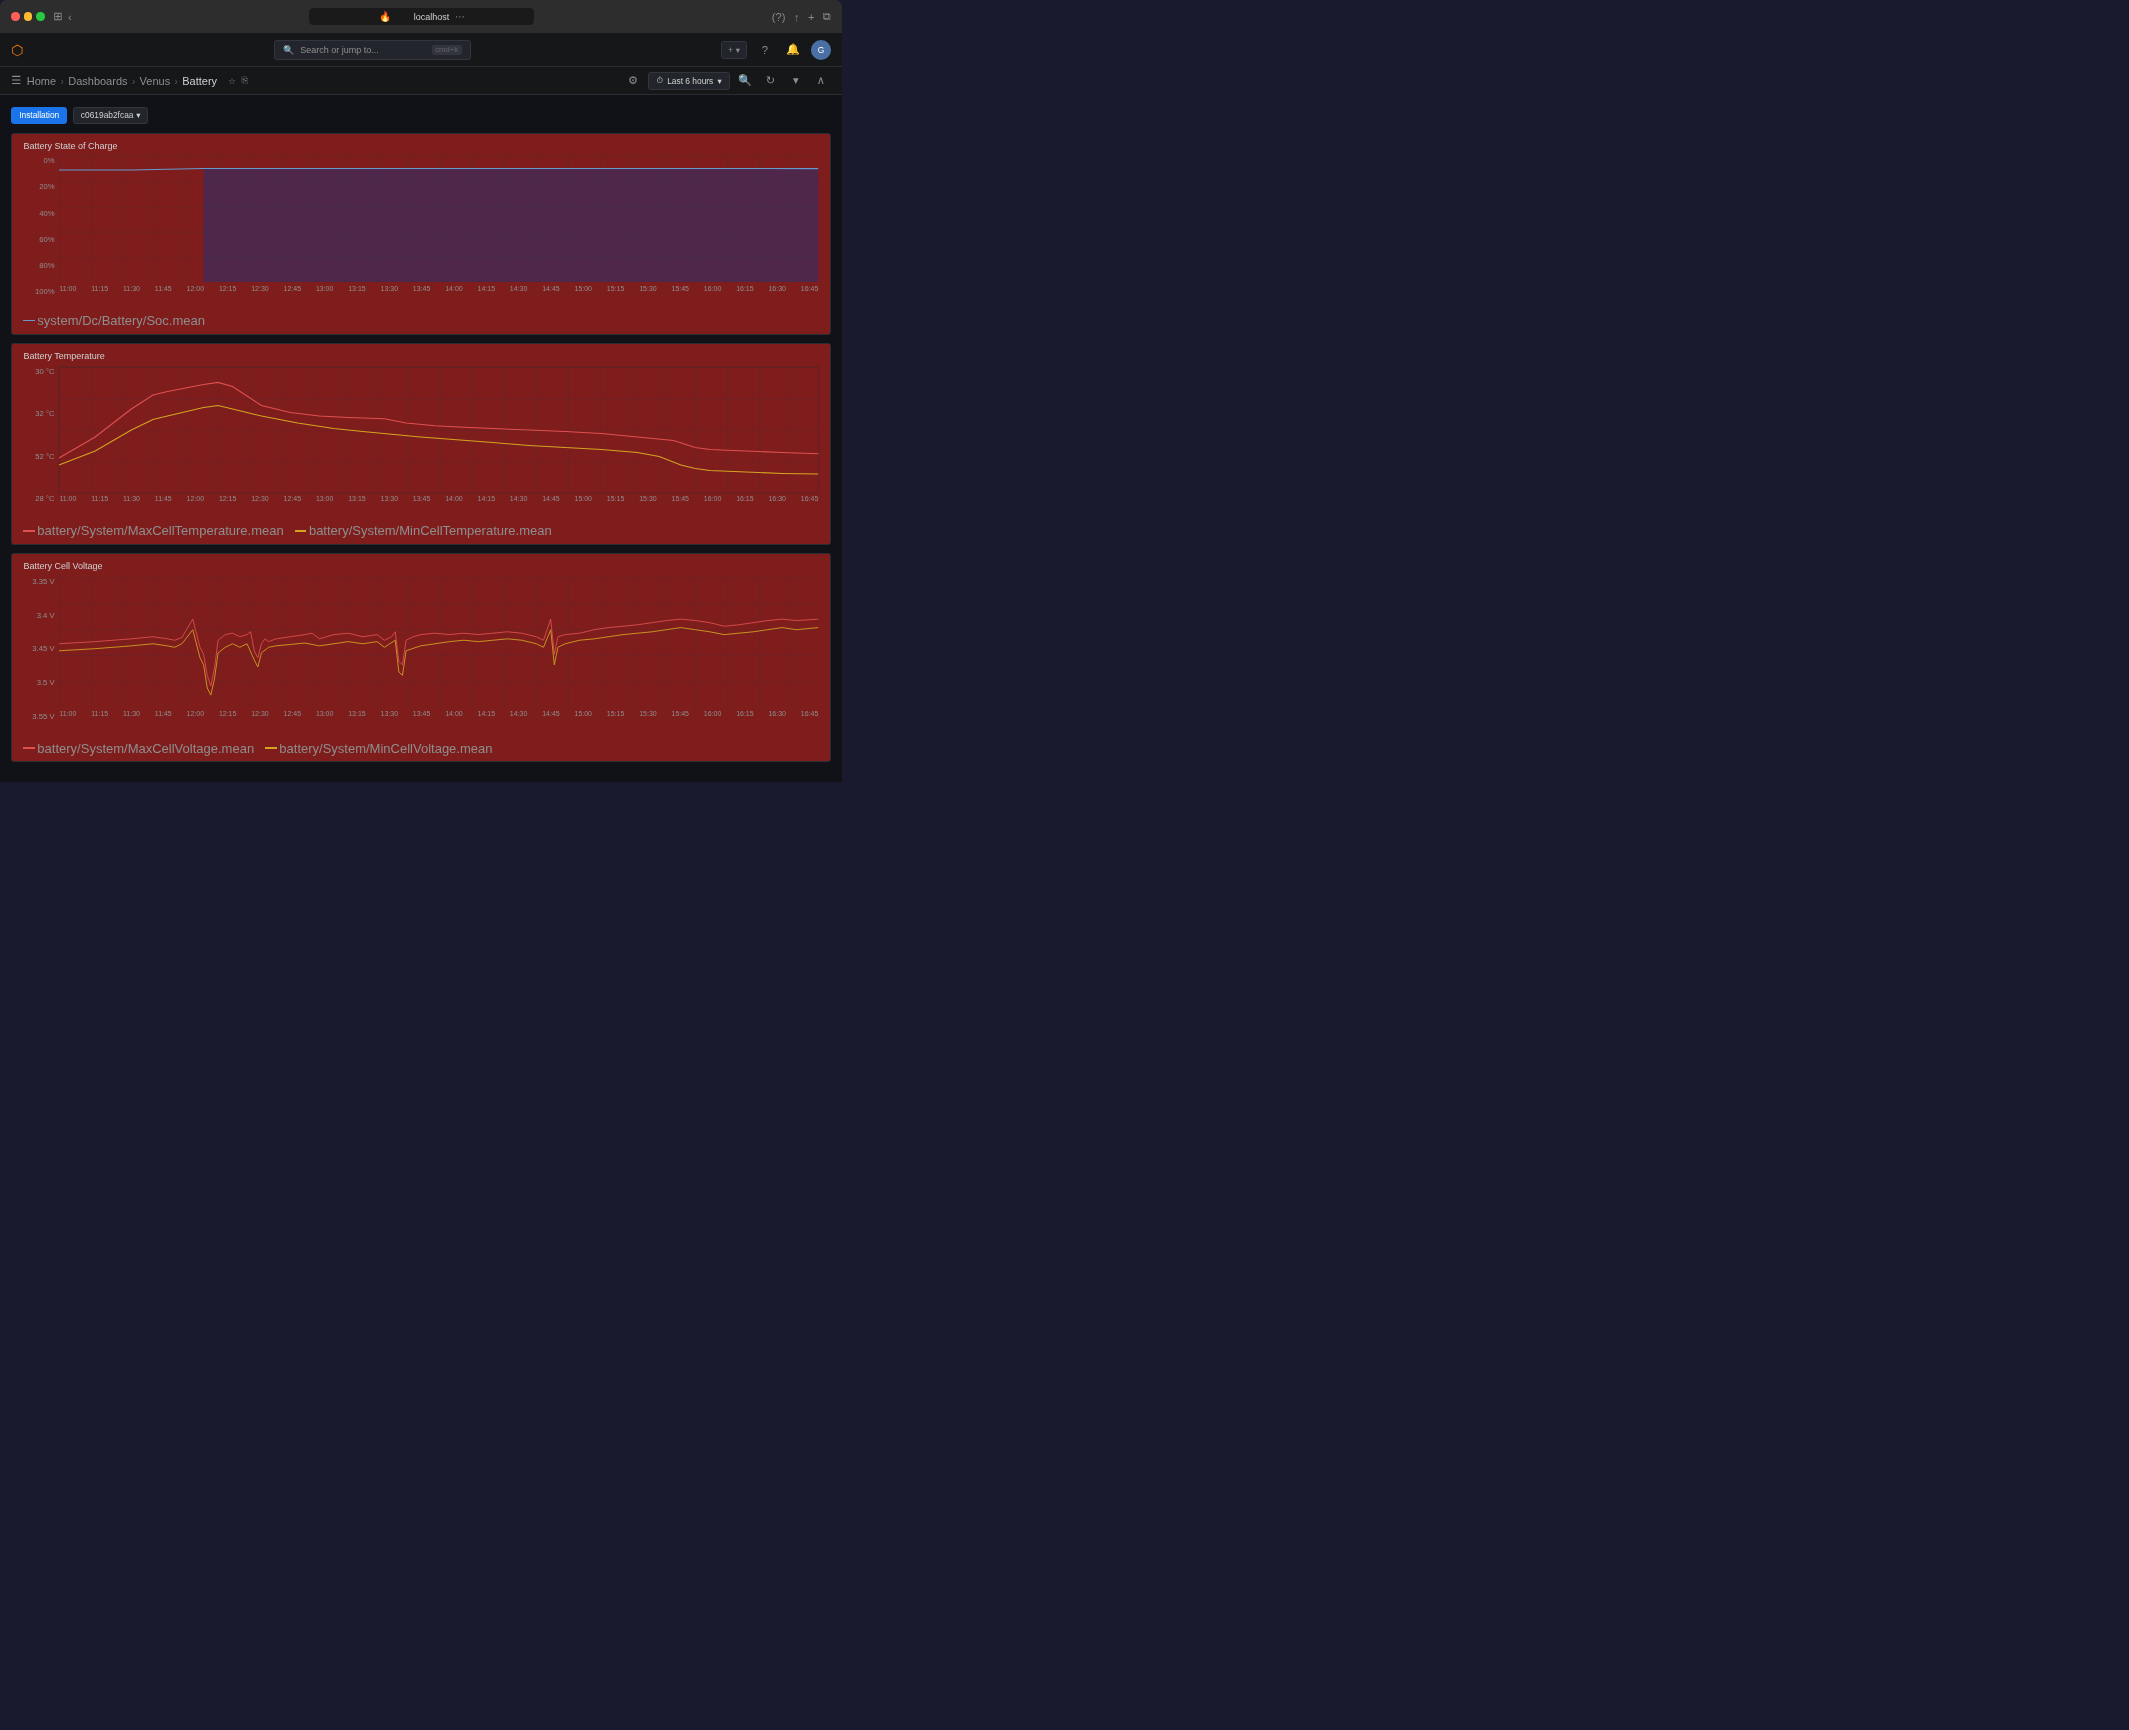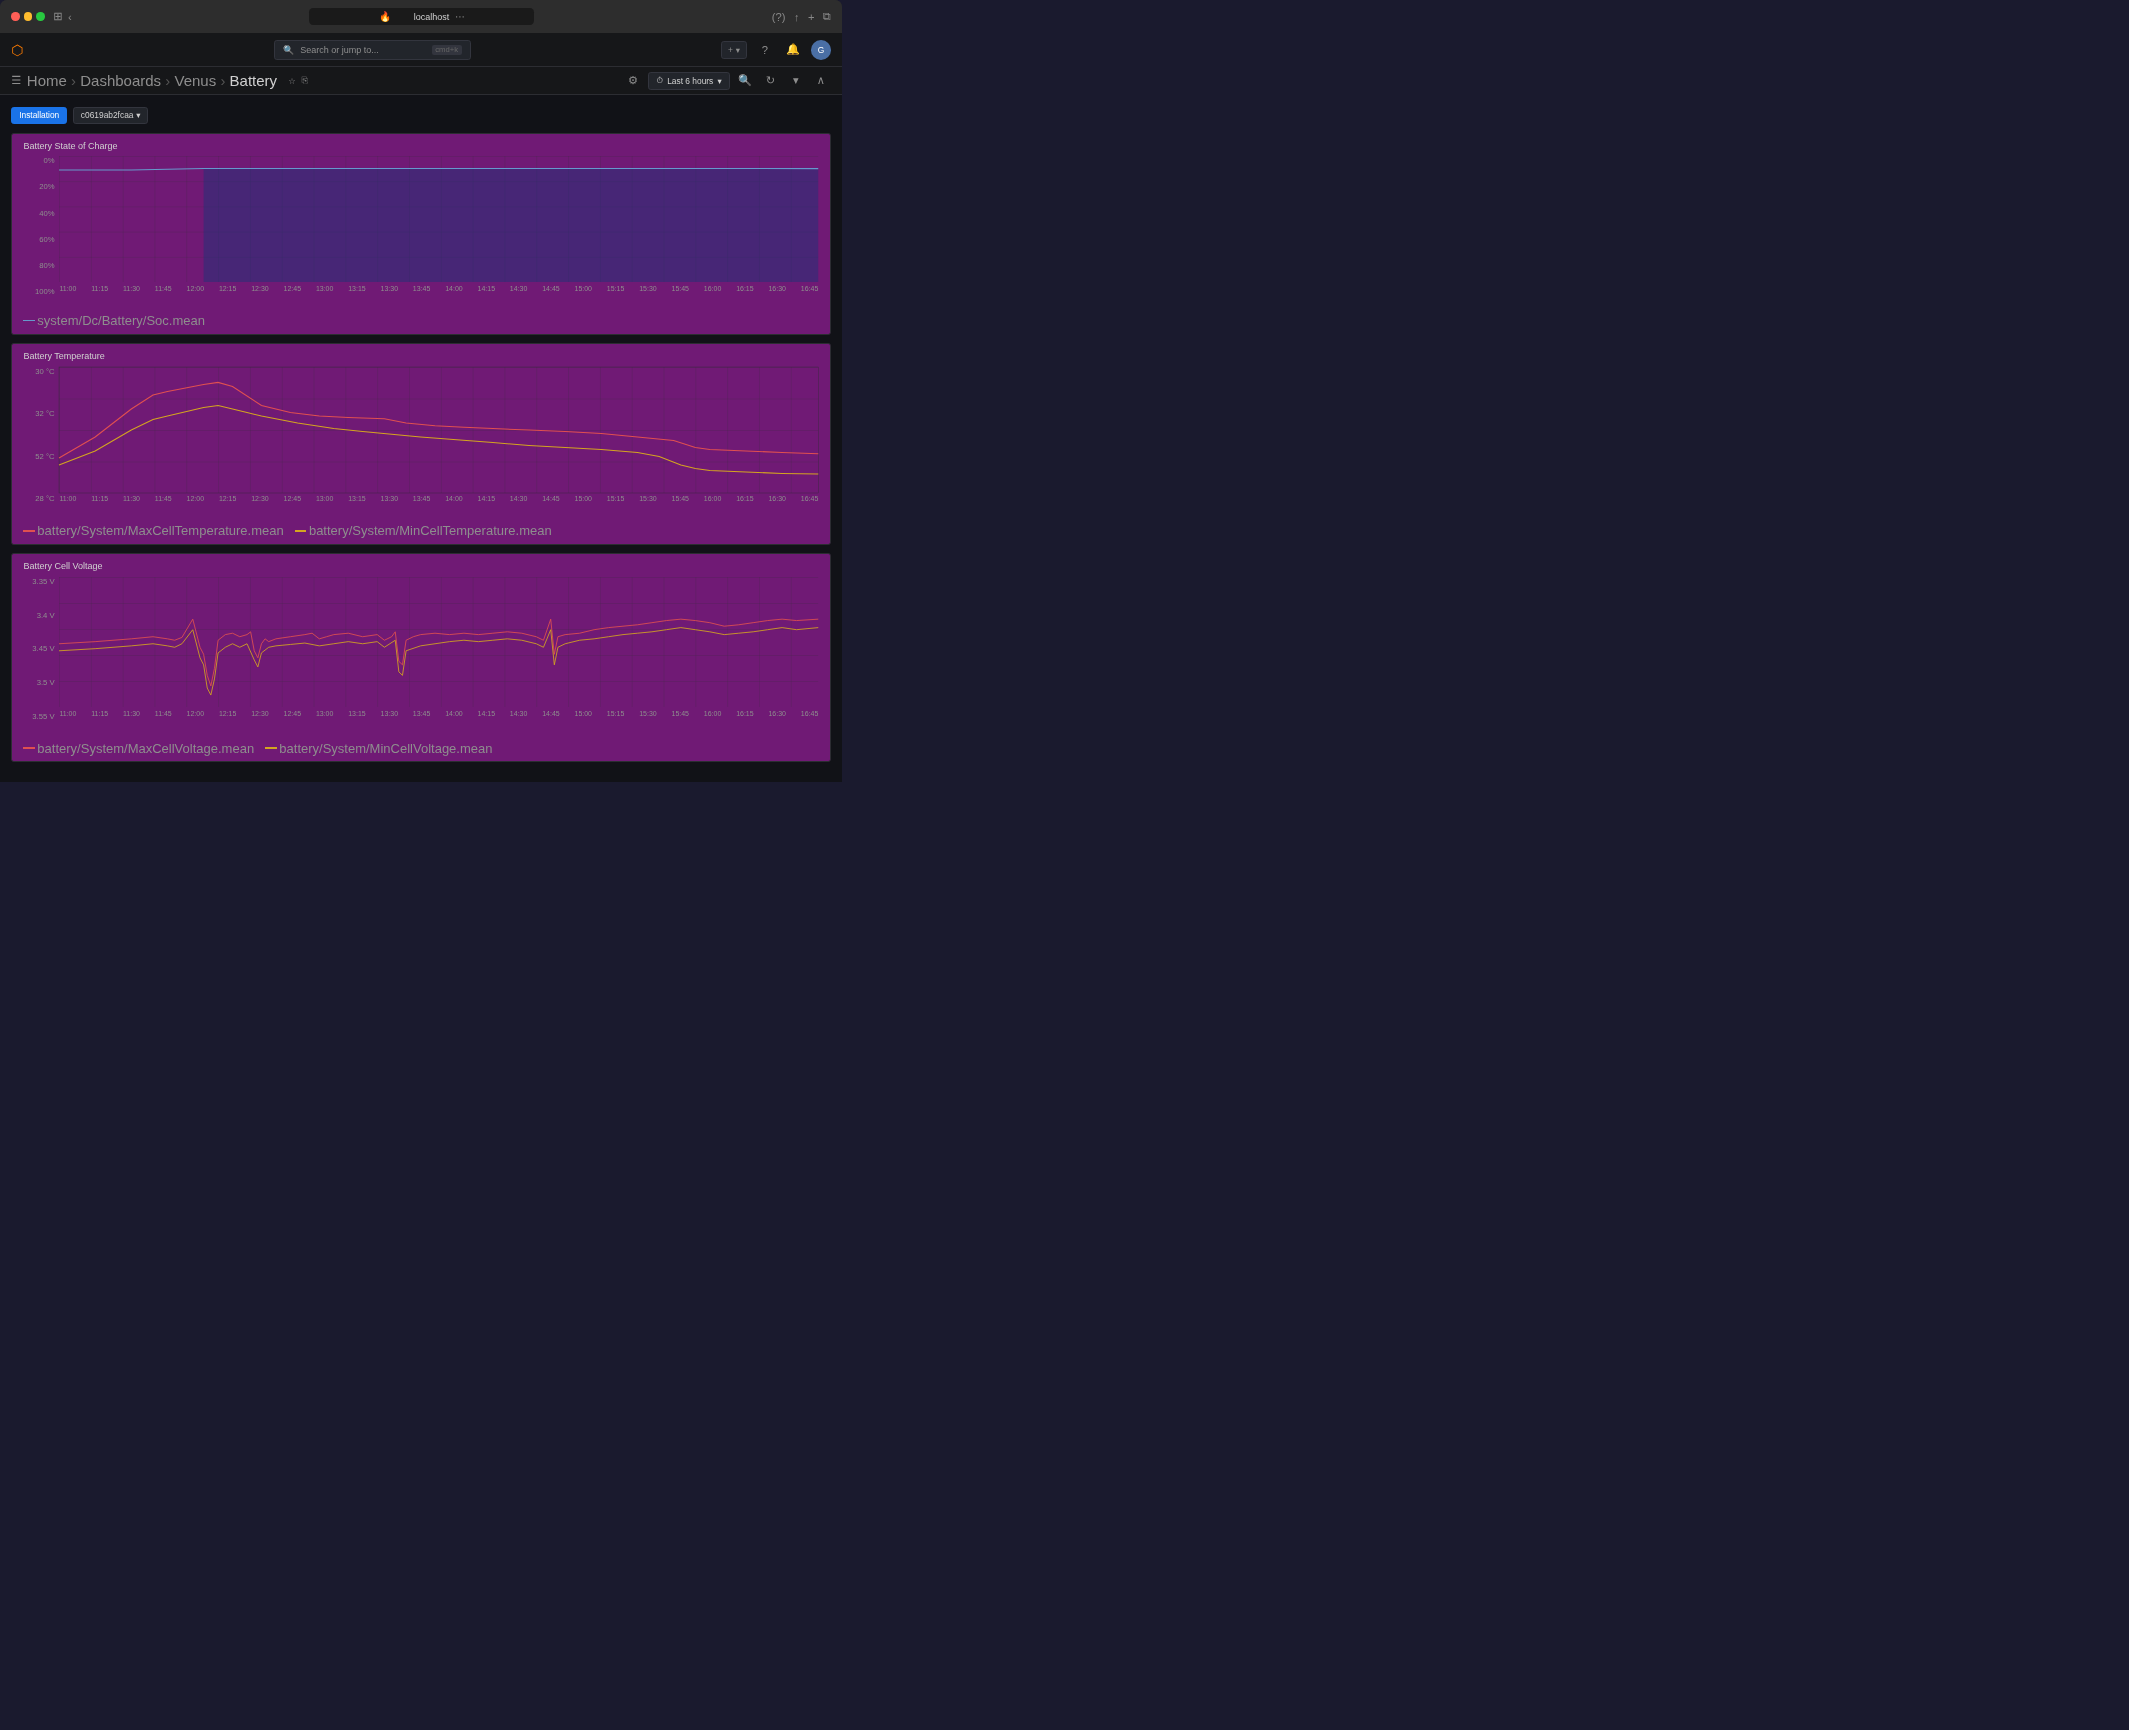--- a/index.html
+++ b/index.html
@@ -161,21 +161,21 @@
       padding: 0 11.2px;
       height: 28px;
       gap: 5.6px;
     }
     .hamburger { color: #8e8e8e; font-size: 11.2px; cursor: pointer; }
     .breadcrumb {
       display: flex;
       align-items: flex-start;
       gap: 4.2px;
       color: #8e8e8e;
-      font-size: 15px;
+      font-size: 11px;
     }
     .breadcrumb-sep { color: #555; }
     .breadcrumb-item { color: #8e8e8e; }
     .breadcrumb-item.active { color: #d0d0d0; }
     .nav-icons {
       display: flex;
       align-items: center;
       gap: 5.6px;
       margin-left: 5.6px;
       color: #8e8e8e;
@@ -234,21 +234,21 @@
       font-size: 8.4px;
       cursor: pointer;
       color: #d0d0d0;
       display: flex;
       align-items: center;
       gap: 2.8px;
     }
 
     
     .panel {
-      background: #701a75;
+      background: #7f1d1d;
       border: 0.7px solid #2c2d32;
       border-radius: 2.8px;
       margin-bottom: 8.4px;
     }
     .panel-header {
       padding: 7px 11.2px 0;
       font-size: 9px;
       color: #d0d0d0;
       font-weight: 500;
     }

